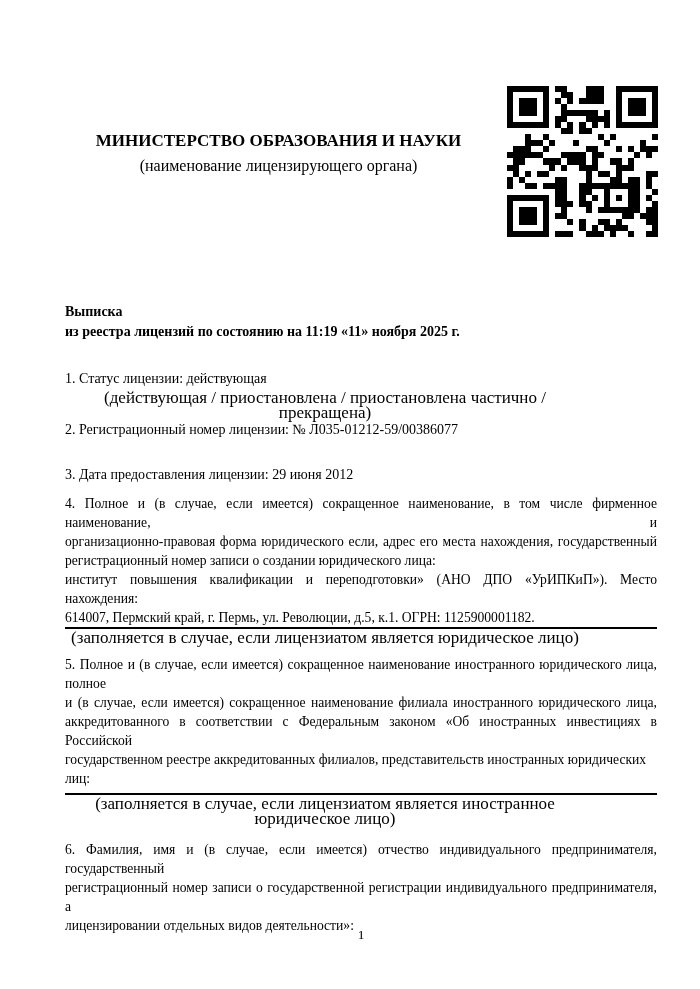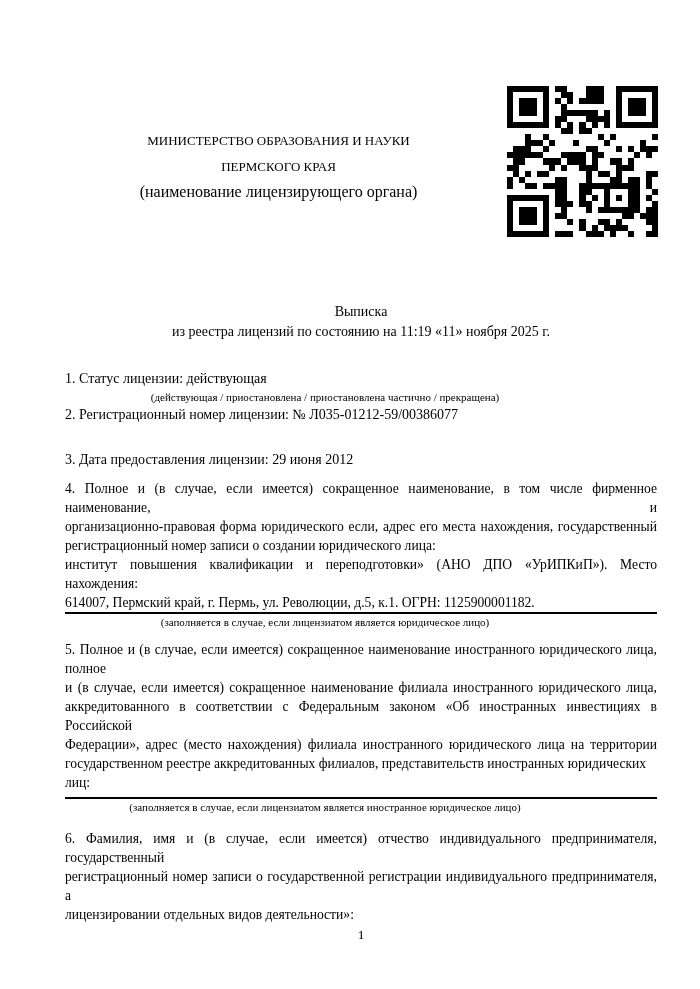--- a/index.html
+++ b/index.html
@@ -15,22 +15,22 @@
 
   
   .header-block {
     position: absolute;
     left: 65px;
     top: 128px;
     width: 427px;
     text-align: center;
   }
   .header-line {
-    font-weight: normal;
-    font-size: 13px;
+    font-weight: bold;
+    font-size: 17px;
     line-height: 26px;
     white-space: nowrap;
   }
   .header-caption {
     font-size: 16px;
     line-height: 15px;
     margin-top: 4px;
   }
 
   
@@ -46,22 +46,22 @@
   
   .content {
     position: absolute;
     left: 65px;
     top: 0;
     width: 592px;
     font-size: 14px;
   }
   .title-block {
     padding-top: 302px;
-    text-align: center;
     line-height: 20px;
+    font-weight: bold;
   }
   .item-single { line-height: 20px; }
   .mt-status  { margin-top: 27px; }
   .mt-reg     { }
   .mt-date    { margin-top: 25px; }
   .mt-para4   { margin-top: 9px; }
   .mt-para5   { margin-top: 10px; }
   .mt-para6   { margin-top: 14px; }
 
   .para { font-size: 13.6px; line-height: 19px; }
@@ -72,21 +72,21 @@
     overflow: hidden;
   }
   .ll { text-align: left; }
 
   .rule { border-top: 2px solid #000000; height: 0; }
   .rule-5 { margin-top: 5px; }
 
   .sub-caption {
     width: 520px;
     text-align: center;
-    font-size: 11px;
+    font-size: 17px;
     line-height: 15px;
     margin-top: 1px;
   }
 
   .page-number {
     position: absolute;
     left: 65px;
     top: 926px;
     width: 592px;
     text-align: center;
@@ -94,21 +94,20 @@
     line-height: 18px;
   }
 </style>
 </head>
 <body>
 
 <div class="page">
 
   <div class="header-block">
     <div class="header-line">МИНИСТЕРСТВО ОБРАЗОВАНИЯ И НАУКИ</div>
-    <div class="header-line">ПЕРМСКОГО КРАЯ</div>
     <div class="header-caption">(наименование лицензирующего органа)</div>
   </div>
 
   <div class="qr-box">
     <svg shape-rendering="crispEdges" xmlns="http://www.w3.org/2000/svg" viewBox="0 0 25 25">
         <g fill="#000000">
           <rect x="0" y="0" width="1" height="1"></rect>
           <rect x="1" y="0" width="1" height="1"></rect>
           <rect x="2" y="0" width="1" height="1"></rect>
           <rect x="3" y="0" width="1" height="1"></rect>
@@ -436,21 +435,20 @@
       <div class="jl">институт повышения квалификации и переподготовки» (АНО ДПО «УрИПКиП»). Место нахождения:</div>
       <div class="ll">614007, Пермский край, г. Пермь, ул. Революции, д.5, к.1. ОГРН: 1125900001182.</div>
     </div>
     <div class="rule"></div>
     <div class="sub-caption">(заполняется в случае, если лицензиатом является юридическое лицо)</div>
 
     <div class="para mt-para5">
       <div class="jl">5. Полное и (в случае, если имеется) сокращенное наименование иностранного юридического лица, полное</div>
       <div class="jl">и (в случае, если имеется) сокращенное наименование филиала иностранного юридического лица,</div>
       <div class="jl">аккредитованного в соответствии с Федеральным законом «Об иностранных инвестициях в Российской</div>
-      <div class="jl">Федерации», адрес (место нахождения) филиала иностранного юридического лица на территории</div>
       <div class="ll">государственном реестре аккредитованных филиалов, представительств иностранных юридических лиц:</div>
     </div>
     <div class="rule rule-5"></div>
     <div class="sub-caption">(заполняется в случае, если лицензиатом является иностранное юридическое лицо)</div>
 
     <div class="para mt-para6">
       <div class="jl">6. Фамилия, имя и (в случае, если имеется) отчество индивидуального предпринимателя, государственный</div>
       <div class="jl">регистрационный номер записи о государственной регистрации индивидуального предпринимателя, а</div>
       <div class="ll">лицензировании отдельных видов деятельности»:</div>
     </div>

